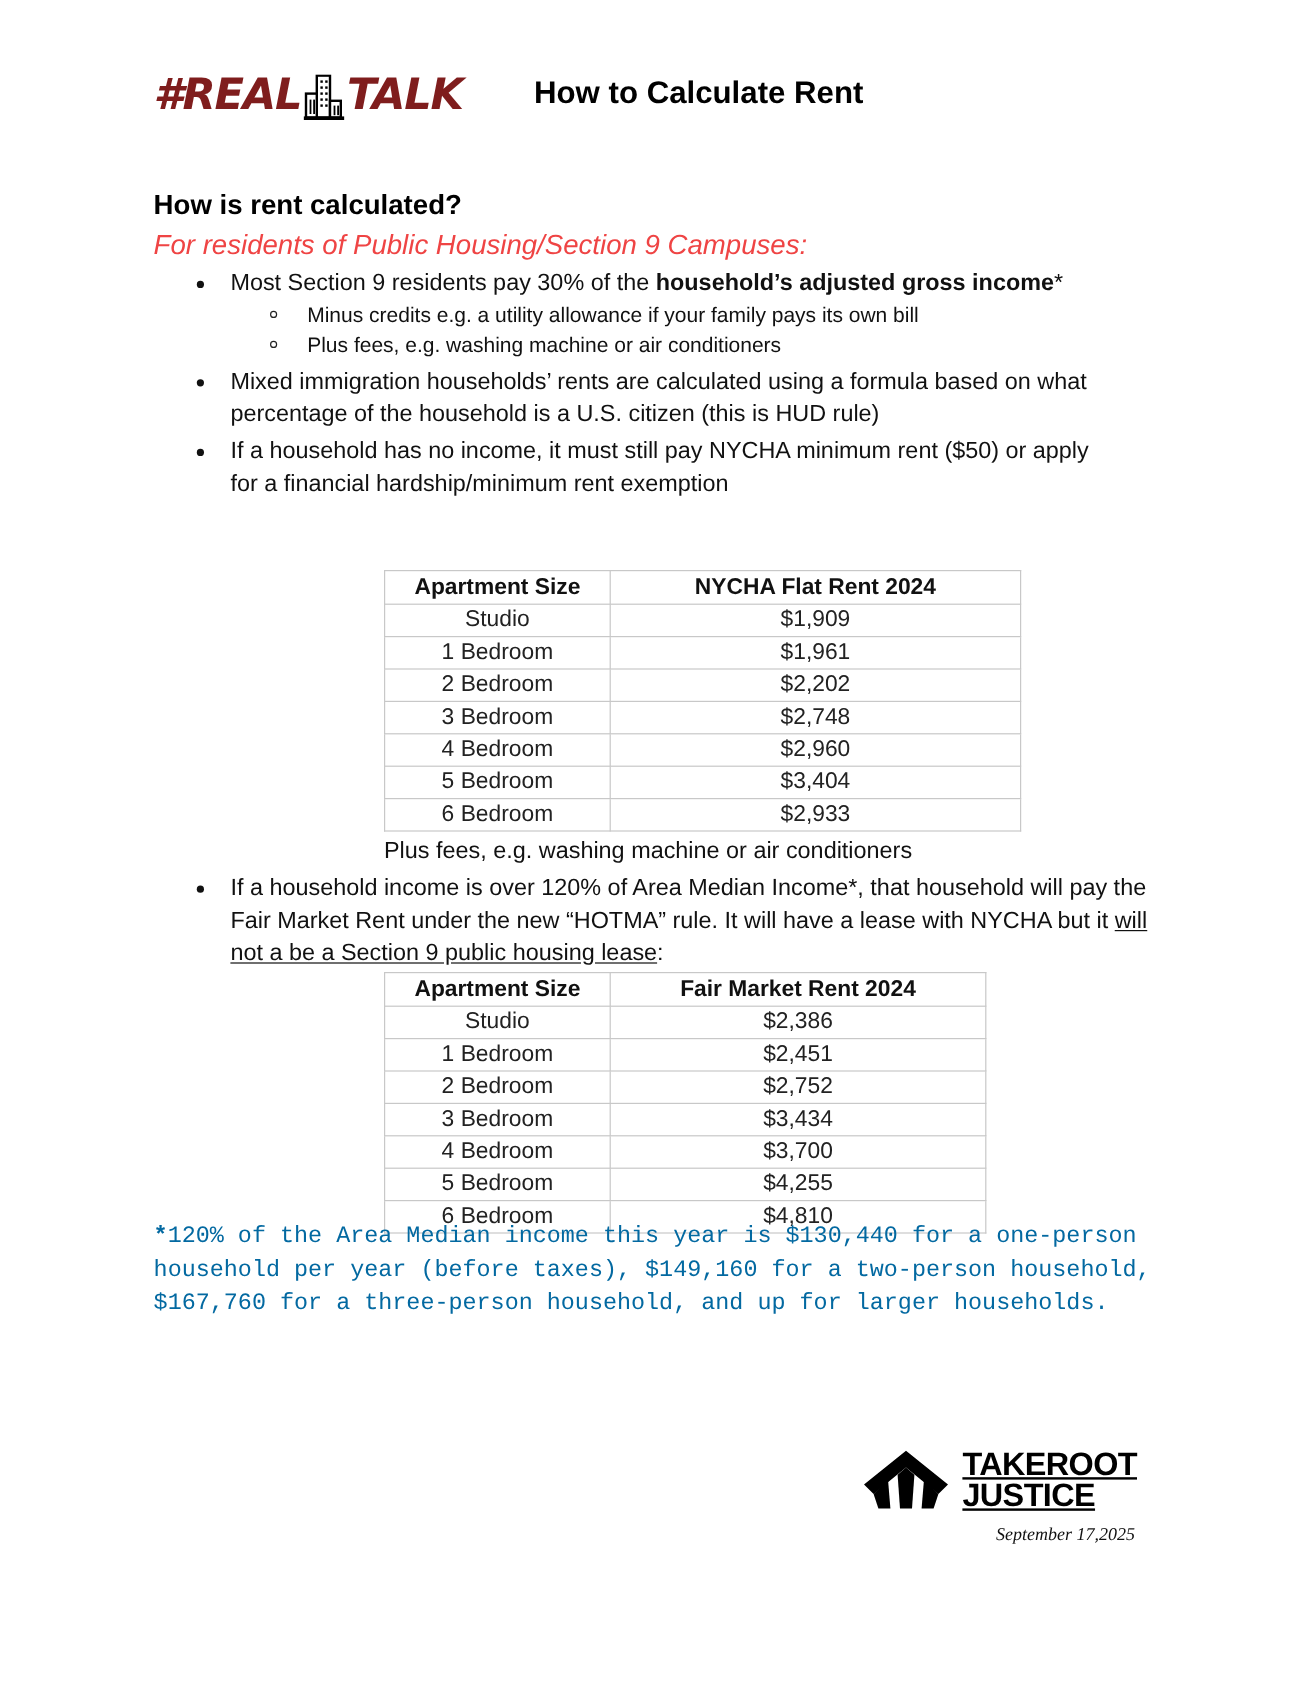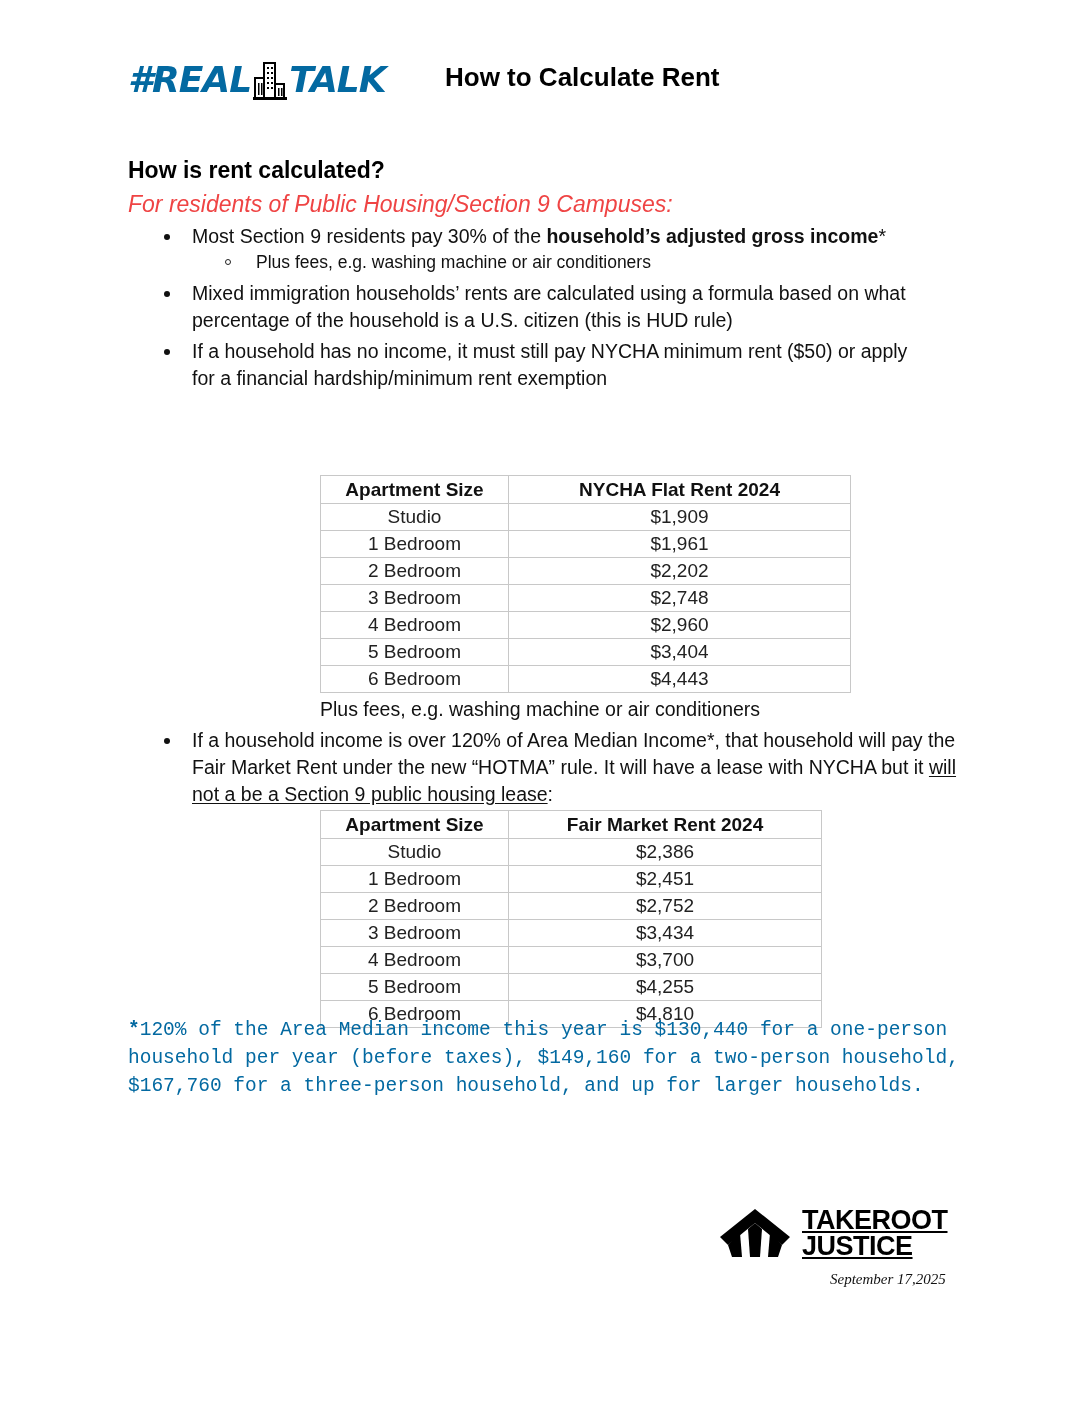--- a/index.html
+++ b/index.html
@@ -4,21 +4,21 @@
 <style>
   html, body { margin: 0; padding: 0; background: #ffffff; }
   body {
     width: 1088px; height: 1408px; position: relative; overflow: hidden;
     font-family: "Liberation Sans", sans-serif; color: #111;
   }
   .header { position: absolute; left: 128px; top: 58px; width: 820px; height: 50px; }
   .logo {
     position: absolute; left: 0; top: 2px; display: flex; align-items: flex-end;
     font-family: "DejaVu Sans", sans-serif; font-weight: bold; font-style: italic;
-    font-size: 36px; letter-spacing: -1px; color: #0369a1; line-height: 40px;
+    font-size: 36px; letter-spacing: -1px; color: #7f1d1d; line-height: 40px;
   }
   .logo svg { margin: 0 2px; }
   .doc-title {
     position: absolute; left: 317px; top: 4px; font-size: 26px; font-weight: bold; color: #000;
   }
   .section-heading {
     position: absolute; left: 128px; top: 157px; font-size: 23px; font-weight: bold;
     text-underline-offset: 3px; color: #000;
   }
   .section-sub {
@@ -93,20 +93,24 @@
 <div class="section-sub">For residents of Public Housing/Section 9 Campuses:</div>
 
 <div class="block body-text" style="top:223px;">
   <ul class="bullets">
     <li class="b-item">
       <span class="dot"></span>
       <span>Most Section 9 residents pay 30% of the </span><b>household’s adjusted gross income</b><span>*</span>
     </li>
     <li class="sub-item">
       <span class="circ"></span>
+      <span>Minus credits e.g. a utility allowance if your family pays its own bill</span>
+    </li>
+    <li class="sub-item">
+      <span class="circ"></span>
       <span>Plus fees, e.g. washing machine or air conditioners</span>
     </li>
     <li class="b-item" style="margin-top:5px; padding-right:20px;">
       <span class="dot"></span>
       <span>Mixed immigration households’ rents are calculated using a formula based on what percentage of the household is a U.S. citizen (this is HUD rule)</span>
     </li>
     <li class="b-item" style="margin-top:4px; padding-right:40px;">
       <span class="dot"></span>
       <span>If a household has no income, it must still pay NYCHA minimum rent ($50) or apply for a financial hardship/minimum rent exemption</span>
     </li>
@@ -140,21 +144,21 @@
     <tr>
         <td>4 Bedroom</td>
         <td>$2,960</td>
       </tr>
     <tr>
         <td>5 Bedroom</td>
         <td>$3,404</td>
       </tr>
     <tr>
         <td>6 Bedroom</td>
-        <td>$4,443</td>
+        <td>$2,933</td>
       </tr>
   </tbody>
 </table>
 <div class="plus-note">Plus fees, e.g. washing machine or air conditioners</div>
 
 <div class="block body-text" style="top:727px;">
   <ul class="bullets">
     <li class="b-item" style="padding-right:5px;">
       <span class="dot"></span>
       <span>If a household income is over 120% of Area Median Income*, that household will pay the Fair Market Rent under the new “HOTMA” rule. It will have a lease with NYCHA but it </span><span class="u">will not a be a Section 9 public housing lease</span><span>:</span>

